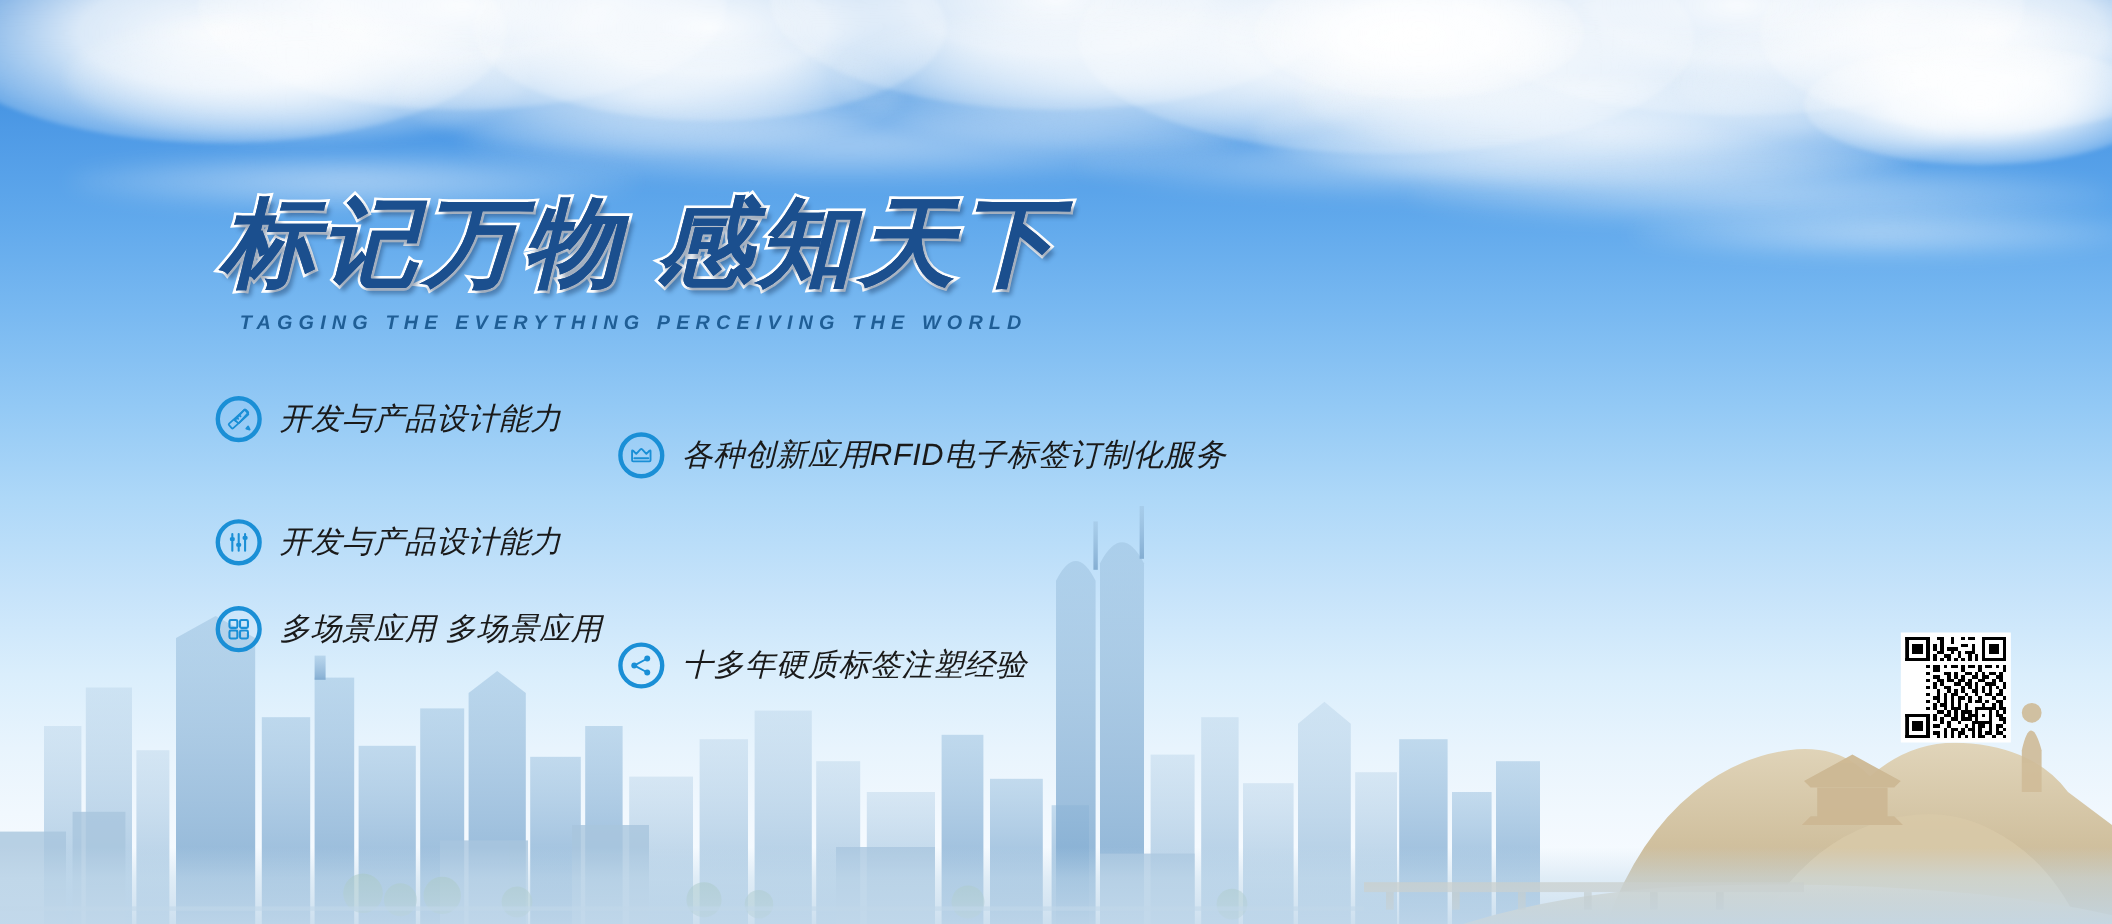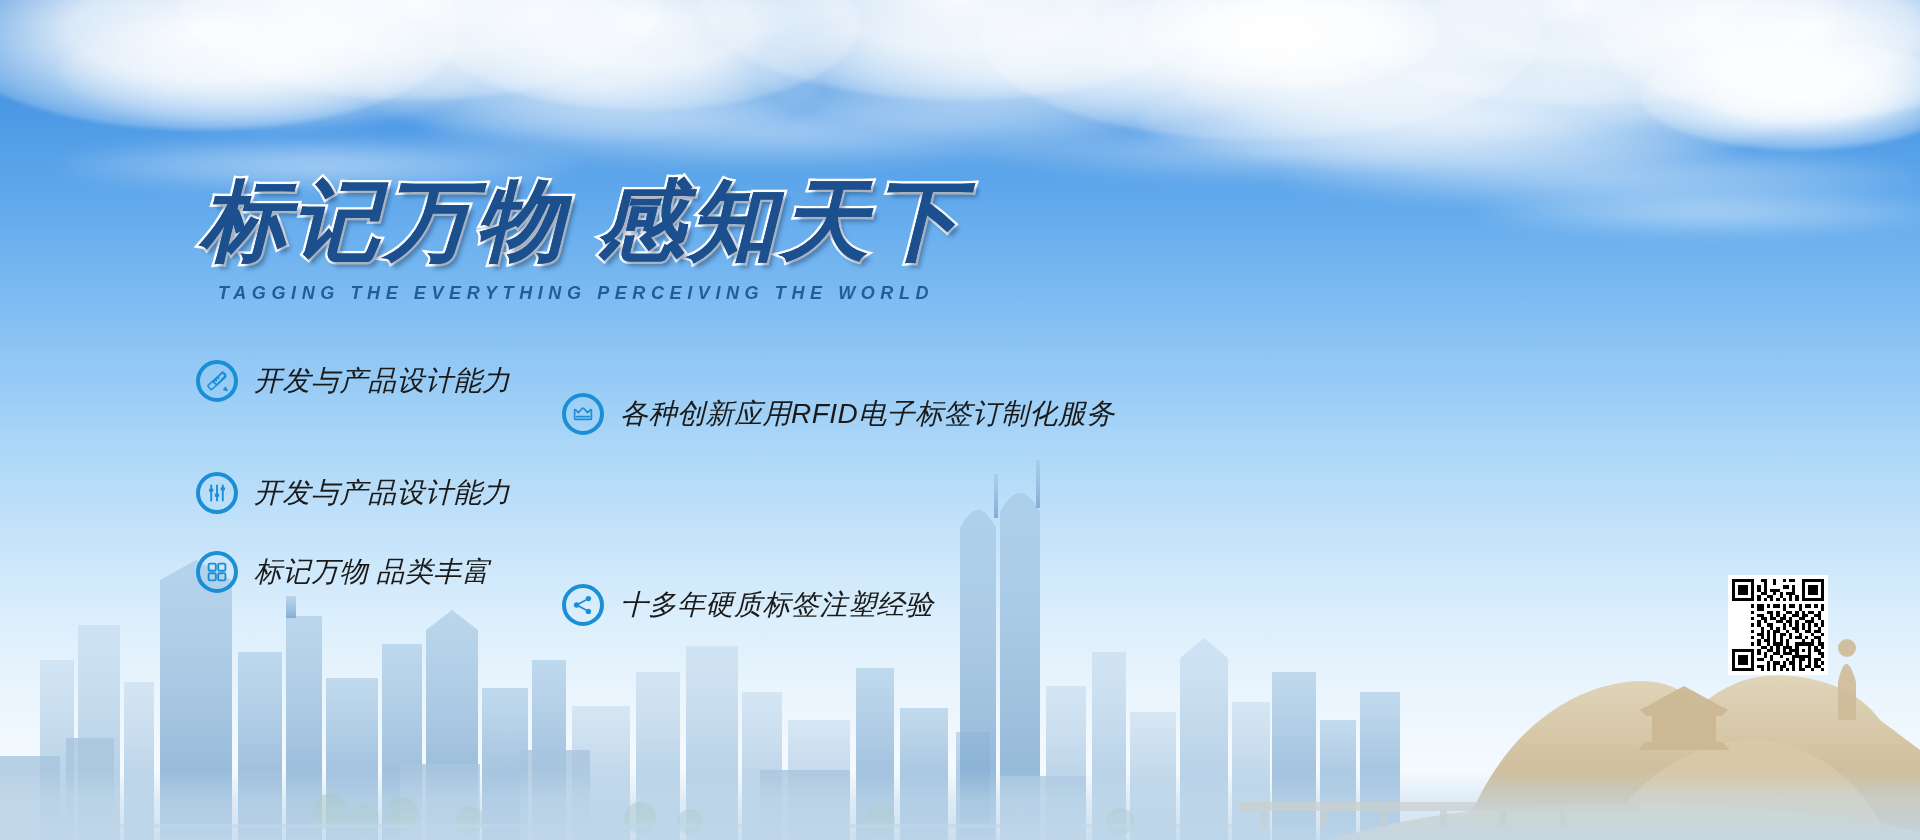--- a/index.html
+++ b/index.html
@@ -351,21 +351,21 @@
         <div class="fcol-left">
           <div class="fitem">
             <span class="ficon">
               <svg width="24" height="24" viewBox="0 0 24 24" fill="none" stroke="#1a8fd6" stroke-width="1.9" stroke-linejoin="round">
                 <rect x="3.6" y="3.6" width="7.2" height="7.2" rx="1.3"></rect>
                 <rect x="13.2" y="3.6" width="7.2" height="7.2" rx="1.3"></rect>
                 <rect x="3.6" y="13.2" width="7.2" height="7.2" rx="1.3"></rect>
                 <rect x="13.2" y="13.2" width="7.2" height="7.2" rx="1.3"></rect>
               </svg>
             </span>
-            <span class="flabel">标记万物 品类丰富</span>
+            <span class="flabel">多场景应用 多场景应用</span>
           </div>
         </div>
         <div class="fcol-right">
           <div class="fitem">
             <span class="ficon">
               <svg width="24" height="24" viewBox="0 0 24 24" fill="none" stroke="#1a8fd6" stroke-width="1.7" stroke-linecap="round">
                 <circle cx="17.4" cy="5.6" r="2.7" fill="#1a8fd6" stroke="none"></circle>
                 <circle cx="17.4" cy="18.4" r="2.7" fill="#1a8fd6" stroke="none"></circle>
                 <circle cx="5.6" cy="12" r="2.7" fill="#1a8fd6" stroke="none"></circle>
                 <path d="M8.0 10.8 L15.0 7.0"></path>

